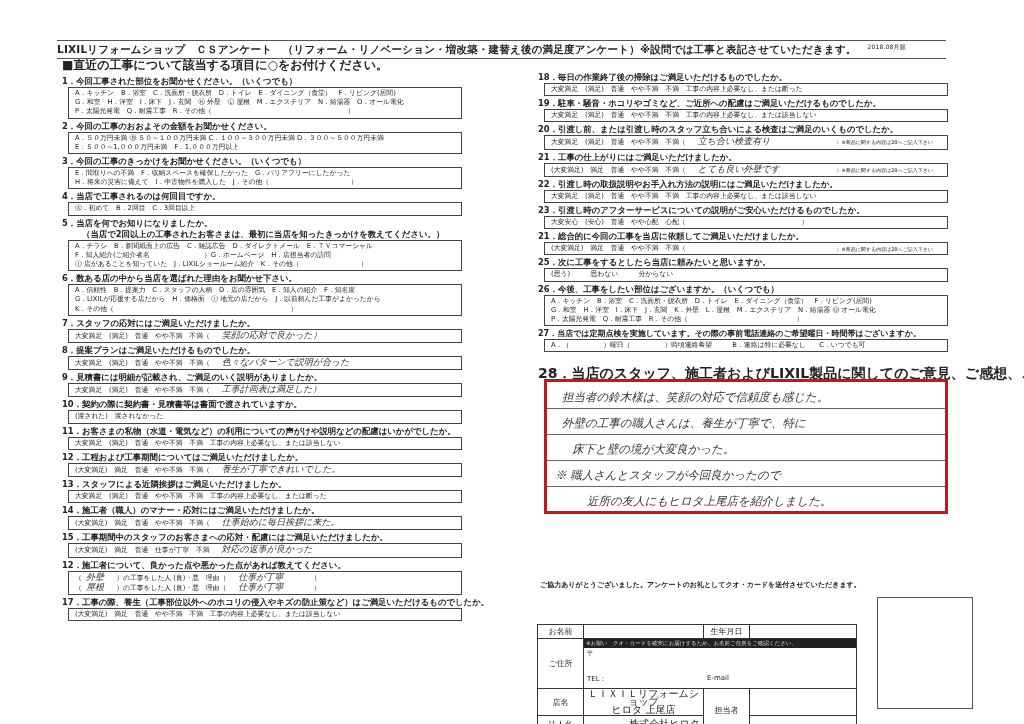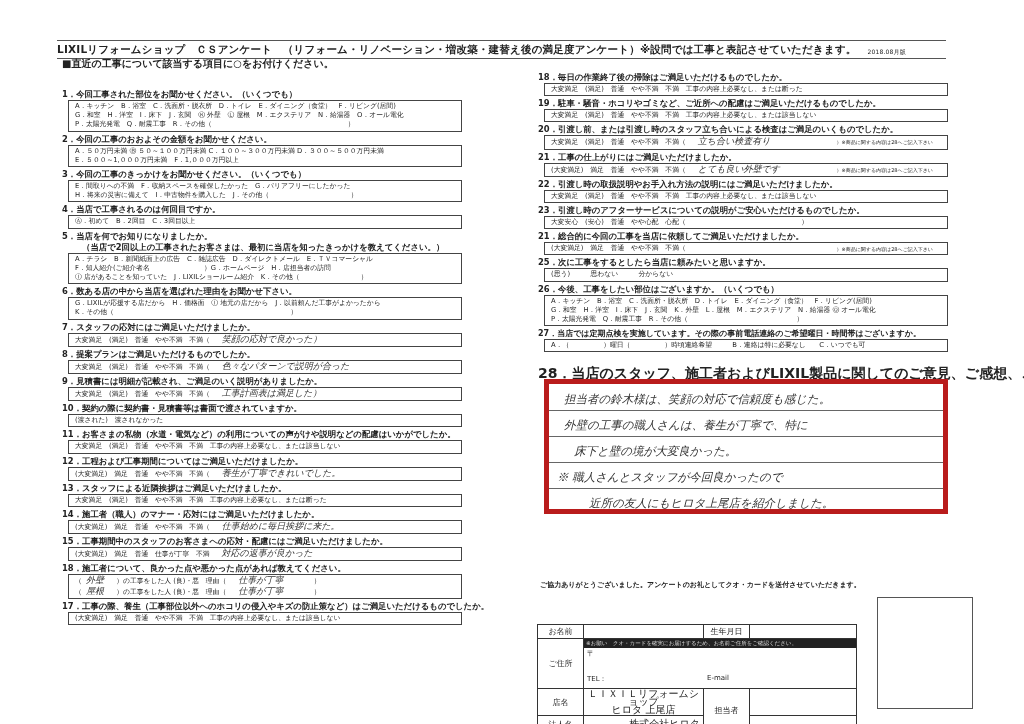--- a/index.html
+++ b/index.html
@@ -1,28 +1,28 @@
 <!DOCTYPE html>
 <html><head>
 <meta charset="utf-8">
 <style>
 *{box-sizing:border-box;margin:0;padding:0}
 body{width:1024px;height:724px;background:#fff;position:relative;overflow:hidden;font-family:"DejaVu Sans",sans-serif;color:#222}
-.title{position:absolute;left:57px;top:40px;width:889px;border-top:1.5px solid #555;border-bottom:1.5px solid #555;padding:2px 0 1px 0;font-size:10.5px;font-weight:bold;display:flex;justify-content:space-between;align-items:flex-end;letter-spacing:.2px}
+.title{position:absolute;left:57px;top:40px;width:889px;border-top:1.5px solid #555;border-bottom:1.5px solid #555;padding:2px 0 1px 0;font-size:10.5px;font-weight:bold;display:flex;justify-content:space-between;letter-spacing:.2px}
 .title .ver{font-size:6px;font-weight:normal;margin-right:40px}
 .col{position:absolute;top:56px}
 .left{left:62px;width:400px}
 .right{left:538px;width:410px;top:71px}
-.sect{font-size:10px;font-weight:bold;margin:1px 0 18px 0}
+.sect{font-size:12px;font-weight:bold;margin:1px 0 2px 0}
 .q{font-size:8.4px;font-weight:bold;margin-top:1px;line-height:11px;white-space:nowrap}
 .box{border:1px solid #444;font-size:6.8px;padding:1px 6px;line-height:9.2px;margin:0 0 2px 6px;white-space:nowrap;min-height:12px;position:relative}
 .box span{margin-right:10px}
 .hw{font-family:"DejaVu Serif",serif;font-style:italic;font-size:9px;color:#333;margin-left:2px}
 .sub{font-size:8.4px;font-weight:bold;margin-left:20px}
-.q28box{border:5px solid #b91c1c;margin-left:6px;height:135px;position:relative}
+.q28box{border:3px solid #b91c1c;margin-left:6px;height:135px;position:relative}
 .q28box .ln{position:absolute;left:0;right:0;border-bottom:1px solid #666}
 .q28box .hl{position:absolute;left:15px;font-family:"DejaVu Serif",serif;font-style:italic;font-size:11.5px;color:#333;white-space:nowrap}
 .thanks{position:absolute;left:540px;top:580px;font-size:7px;font-weight:bold}
 table.form{position:absolute;left:537px;top:624px;width:320px;border-collapse:collapse;font-size:7.5px}
 table.form td{border:1px solid #333;padding:1px 3px;height:14px;vertical-align:middle}
 table.form .lbl{text-align:center;font-size:8px;width:46px}
 .notice{background:#222;color:#ddd;font-size:5.5px;padding:1px 2px}
 .card{position:absolute;left:877px;top:597px;width:96px;height:112px;border:1px solid #555}
 .note{font-size:5px;font-weight:normal;position:absolute;right:4px;top:2px}
 </style>
@@ -64,20 +64,21 @@
   <div class="q">5．当店を何でお知りになりましたか。</div>
   <div class="sub">（当店で2回以上の工事されたお客さまは、最初に当店を知ったきっかけを教えてください。）</div>
   <div class="box">
     <div>A．チラシ　B．新聞紙面上の広告　C．雑誌広告　D．ダイレクトメール　E．ＴＶコマーシャル</div>
     <div>F．知人紹介(ご紹介者名　　　　　　　　）G．ホームページ　H．店担当者の訪問</div>
     <div>Ⓘ 店があることを知っていた　J．LIXILショールーム紹介　K．その他（　　　　　　　　　）</div>
   </div>
 
   <div class="q">6．数ある店の中から当店を選ばれた理由をお聞かせ下さい。</div>
   <div class="box">
+    <div>A．信頼性　B．提案力　C．スタッフの人柄　D．店の雰囲気　E．知人の紹介　F．知名度</div>
     <div>G．LIXILが応援する店だから　H．価格面　Ⓘ 地元の店だから　J．以前頼んだ工事がよかったから</div>
     <div>K．その他（　　　　　　　　　　　　　　　　　　　　　　　　　　）</div>
   </div>
 
   <div class="q">7．スタッフの応対にはご満足いただけましたか。</div>
   <div class="box"><span>大変満足　(満足)　普通　やや不満　不満（</span><span class="hw">笑顔の応対で良かった）</span></div>
 
   <div class="q">8．提案プランはご満足いただけるものでしたか。</div>
   <div class="box"><span>大変満足　(満足)　普通　やや不満　不満（</span><span class="hw">色々なパターンで説明が合った</span></div>
 
@@ -95,21 +96,21 @@
 
   <div class="q">13．スタッフによる近隣挨拶はご満足いただけましたか。</div>
   <div class="box"><span>大変満足　(満足)　普通　やや不満　不満　工事の内容上必要なし、または断った</span></div>
 
   <div class="q">14．施工者（職人）のマナー・応対にはご満足いただけましたか。</div>
   <div class="box"><span>(大変満足)　満足　普通　やや不満　不満（</span><span class="hw">仕事始めに毎日挨拶に来た。</span></div>
 
   <div class="q">15．工事期間中のスタッフのお客さまへの応対・配慮にはご満足いただけましたか。</div>
   <div class="box"><span>(大変満足)　満足　普通　仕事が丁寧　不満</span><span class="hw">対応の返事が良かった</span></div>
 
-  <div class="q">18．施工者について、良かった点や悪かった点があれば教えてください。</div>
+  <div class="q">12．施工者について、良かった点や悪かった点があれば教えてください。</div>
   <div class="box">
     <div>（ <span class="hw">外壁</span> <span>）の工事をした人 (良)・悪　理由（</span><span class="hw">仕事が丁寧</span>　　　）</div>
     <div>（ <span class="hw">屋根</span> <span>）の工事をした人 (良)・悪　理由（</span><span class="hw">仕事が丁寧</span>　　　）</div>
   </div>
 
   <div class="q">17．工事の際、養生（工事部位以外へのホコリの侵入やキズの防止策など）はご満足いただけるものでしたか。</div>
   <div class="box"><span>(大変満足)　満足　普通　やや不満　不満　工事の内容上必要なし、または該当しない</span></div>
 </div>
 
 <div class="col right">

